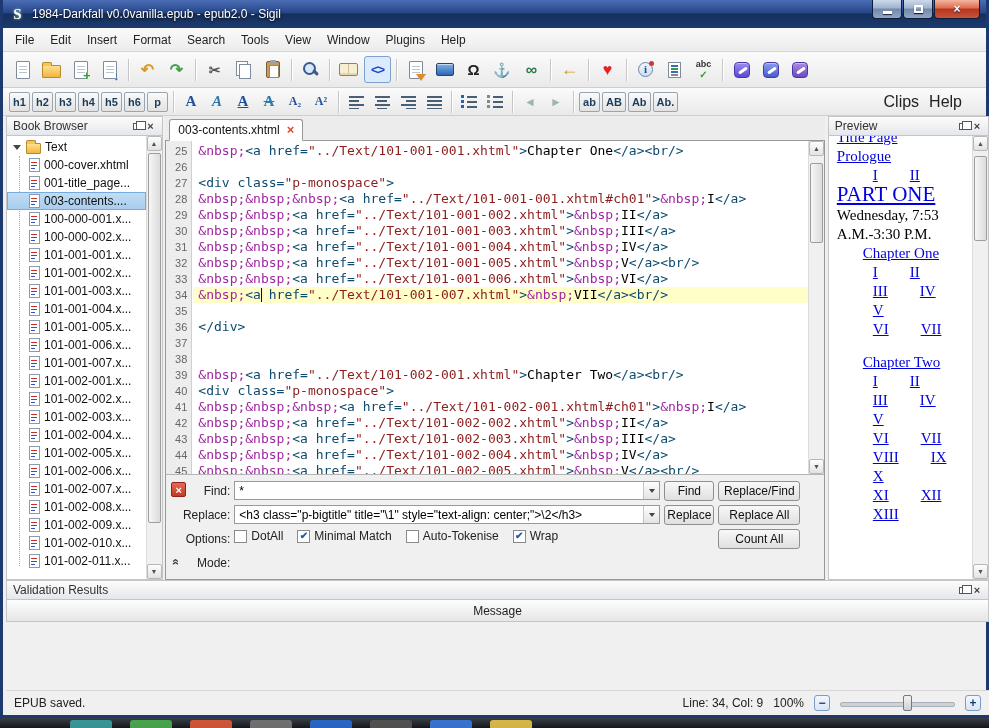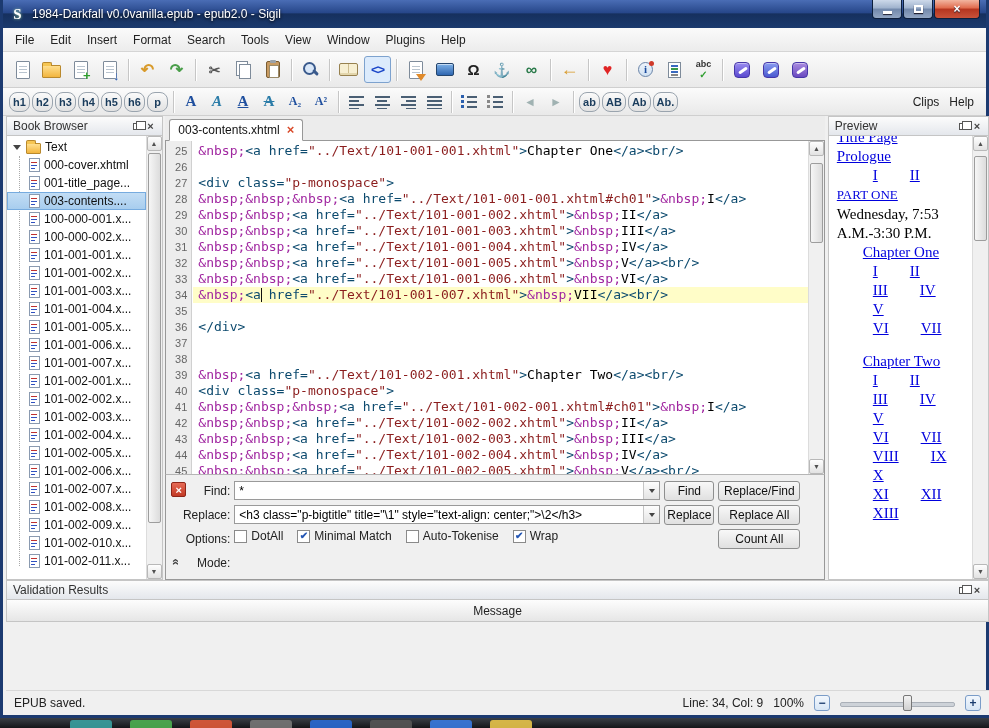--- a/index.html
+++ b/index.html
@@ -52,28 +52,28 @@
 .ic-sp::after{content:"";position:absolute;left:3px;top:6px;width:10px;height:3px;background:#fff;border-radius:2px;transform:rotate(-35deg)}
 .ic-sp.v2{background:linear-gradient(#8a9cf0,#4a5ad0)}
 .ic-sp.v3{background:linear-gradient(#aa8ce0,#6a4ac0)}
 .ic-al{width:15px;height:14px;background-repeat:no-repeat;background-image:linear-gradient(#4a5f74,#4a5f74),linear-gradient(#4a5f74,#4a5f74),linear-gradient(#4a5f74,#4a5f74),linear-gradient(#4a5f74,#4a5f74)}
 .ic-al.left{background-size:15px 2px,10px 2px,15px 2px,10px 2px;background-position:0 1px,0 5px,0 9px,0 13px}
 .ic-al.center{background-size:15px 2px,10px 2px,15px 2px,10px 2px;background-position:0 1px,center 5px,0 9px,center 13px}
 .ic-al.right{background-size:15px 2px,10px 2px,15px 2px,10px 2px;background-position:0 1px,right 5px,0 9px,right 13px}
 .ic-al.just{background-size:15px 2px,15px 2px,15px 2px,15px 2px;background-position:0 1px,0 5px,0 9px,0 13px}
 .ic-list{width:16px;height:13px;background-repeat:no-repeat;background-image:linear-gradient(#2a5fae,#2a5fae),linear-gradient(#2a5fae,#2a5fae),linear-gradient(#2a5fae,#2a5fae),linear-gradient(#4a5f74,#4a5f74),linear-gradient(#4a5f74,#4a5f74),linear-gradient(#4a5f74,#4a5f74);background-size:3px 3px,3px 3px,3px 3px,10px 2px,10px 2px,10px 2px;background-position:0 0,0 5px,0 10px,6px 1px,6px 6px,6px 11px}
 .ic-list.num{background-image:linear-gradient(#888,#888),linear-gradient(#888,#888),linear-gradient(#888,#888),linear-gradient(#4a5f74,#4a5f74),linear-gradient(#4a5f74,#4a5f74),linear-gradient(#4a5f74,#4a5f74)}
-.hbtn{min-width:21px;height:20px;padding:0 3px;border:1px solid #9aa4ae;border-radius:8px;background:linear-gradient(#fafafa,#e2e2e2);font:bold 11px "Liberation Sans",sans-serif;color:#1a3c5c;margin:9px 1px;display:flex;align-items:center;justify-content:center}
+.hbtn{min-width:21px;height:20px;padding:0 3px;border:1px solid #9aa4ae;border-radius:2px;background:linear-gradient(#fafafa,#e2e2e2);font:bold 11px "Liberation Sans",sans-serif;color:#1a3c5c;margin:9px 1px;display:flex;align-items:center;justify-content:center}
 .fmt{font-family:"Liberation Serif",serif;font-size:15px;color:#1f4f9e;font-weight:bold}
 .fmt.it{font-style:italic;color:#2b7ca8}
 .fmt.un{text-decoration:underline}
 .fmt.st{text-decoration:line-through;color:#2b7ca8}
 .fmt.sm{font-size:12px}
 .nav-arrow{font-size:12px;color:#a0b2b2}
-.clips-help{margin-left:auto;margin-right:12px;display:flex;gap:10px;font-size:12px;color:#222}
+.clips-help{margin-left:auto;margin-right:24px;display:flex;gap:10px;font-size:16px;color:#222}
 
 .main{position:absolute;top:116px;left:3px;width:983px;height:464px;display:flex}
 .splitter{width:3px;background:#f0f0f0}
 .panel-head{height:20px;background:linear-gradient(#fcfcfc,#e4e7ec);border:1px solid #c5c5c5;display:flex;align-items:center;font-size:12px;color:#333;padding:0 4px 0 6px}
 .ph-sp{flex:1}
 .ph-btn{width:14px;height:14px;display:flex;align-items:center;justify-content:center;color:#444;font:bold 11px "Liberation Sans",sans-serif}
 .ph-float{width:8px;height:7px;border:1px solid #555;background:#fff;position:relative}
 .ph-float::before{content:"";position:absolute;left:2px;top:-3px;width:8px;height:7px;border:1px solid #555;background:#fff}
 
 .left-panel{width:168px;display:flex;flex-direction:column}
@@ -120,21 +120,21 @@
 .combo{height:19px;background:#fff;border:1px solid #9a9a9a;display:flex;align-items:center}
 .combo .combo-text{flex:1;padding:0 4px;font-size:11px;white-space:nowrap;overflow:hidden}
 .combo.m0{width:95px}.combo.m1{width:92px}.combo.m2{width:58px}
 
 .right-panel{width:173px;display:flex;flex-direction:column}
 .pv-body{flex:1;background:#fff;border:1px solid #c5c5c5;border-top:none;position:relative;overflow:hidden}
 .pv-content{position:absolute;left:0;top:0;right:16px;bottom:0;overflow:hidden;font-family:"Liberation Serif",serif;font-size:15px;padding:2px 0 0 8px}
 .pv-line,.pv-text,.pv-nums{margin-bottom:3px;line-height:16px}
 .pv-link{color:#0000dd;text-decoration:underline}
 .pv-line.link-clip{margin-top:-9px}
-.pv-line.link-big .pv-link{font-size:13px}
+.pv-line.link-big .pv-link{font-size:21px}
 .pv-line.link-ch{padding-left:26px}
 .pv-nums{padding-left:36px}
 .pv-nums .pv-link{margin-right:32px}
 .pv-gap{height:14px}
 .pv-text{color:#000}
 
 .validation{position:absolute;top:580px;left:3px;width:983px;height:110px;display:flex;flex-direction:column}
 .v-col{height:22px;background:linear-gradient(#fdfdfd,#e6e6e6);border:1px solid #c5c5c5;border-top:none;display:flex;align-items:center;justify-content:center;font-size:12px;color:#222}
 .v-body{flex:1;background:#fff;border:1px solid #c5c5c5;border-top:none;text-align:center;padding-top:12px;font-size:17px;color:#111}
 

